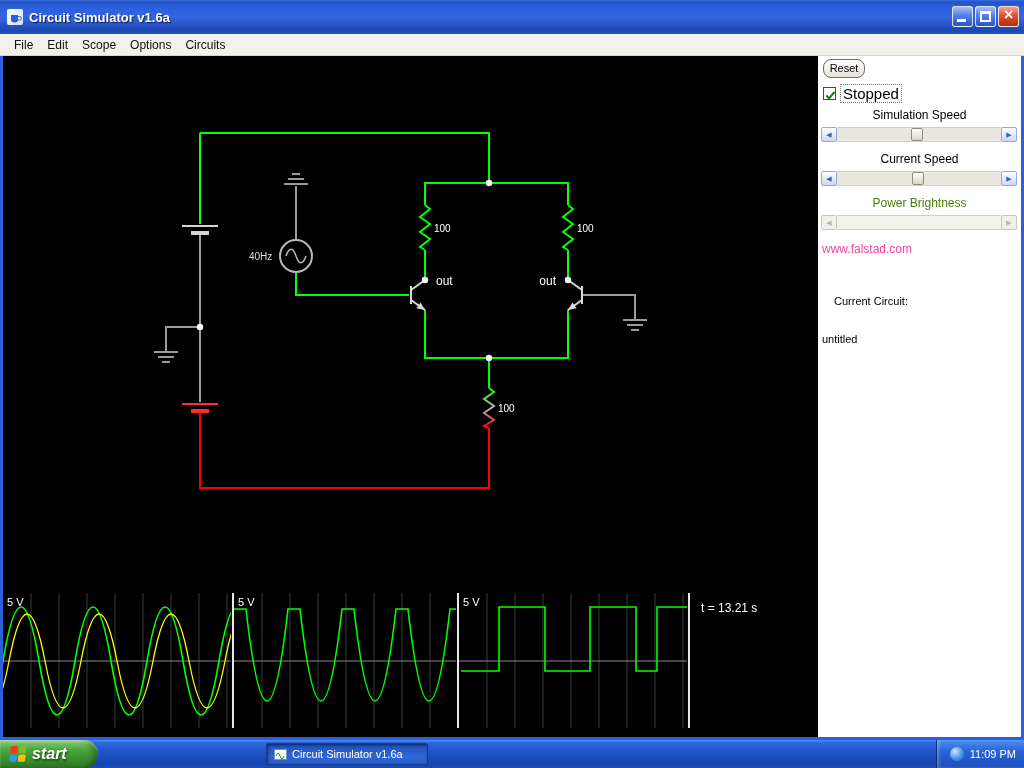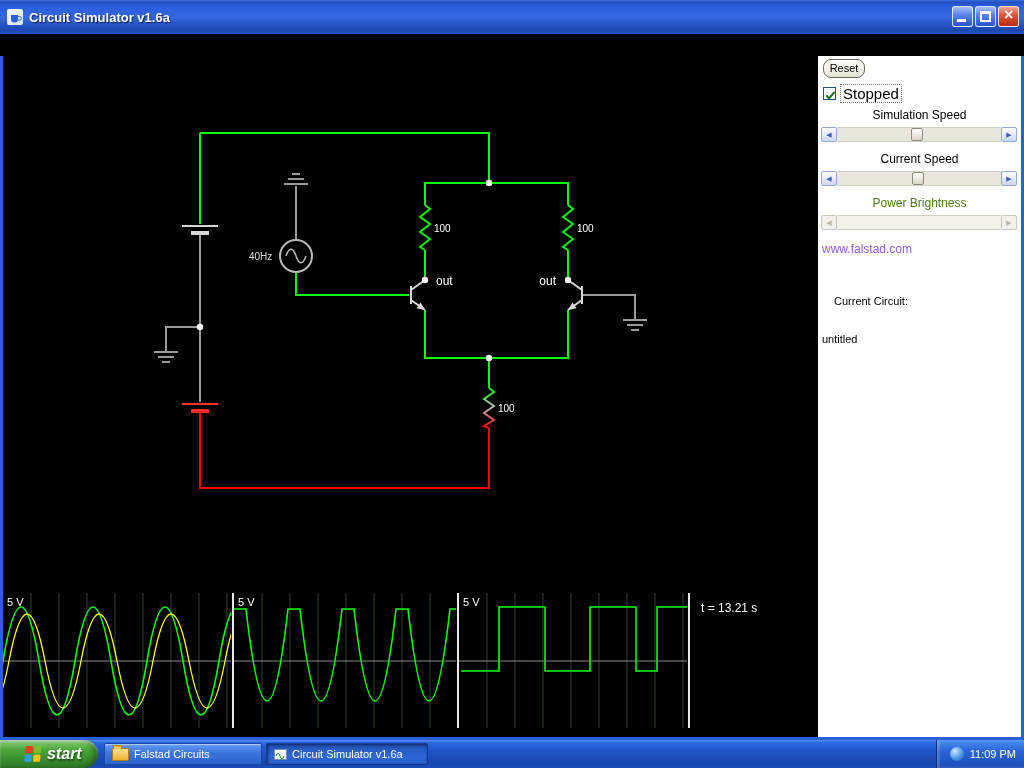--- a/index.html
+++ b/index.html
@@ -49,31 +49,31 @@
   .scrollbar{position:absolute;left:3px;width:196px;height:15px;display:flex;}
   .sb-btn{width:16px;height:15px;background:linear-gradient(180deg,#ffffff,#cdd7f1);border:1px solid #95a7d7;border-radius:2px;
     box-sizing:border-box;display:flex;align-items:center;justify-content:center;font-size:7px;color:#3a5fc0;}
   .sb-left::after{content:"◀";}
   .sb-right::after{content:"▶";}
   .sb-track{flex:1;background:#e9e6dd;border-top:1px solid #d2cfc4;border-bottom:1px solid #d2cfc4;position:relative;box-sizing:border-box;}
   .sb-thumb{position:absolute;top:0;width:12px;height:13px;background:linear-gradient(180deg,#ffffff,#d9d5c9);
     border:1px solid #8f8b7d;border-radius:2px;box-sizing:border-box;}
   .scrollbar.disabled .sb-btn{color:#b9b6aa;background:#f2f0ea;border-color:#cac7bb;}
   .scrollbar.disabled .sb-track{background:#f3f1eb;}
-  .website{position:absolute;left:4px;top:186px;font-size:12px;color:#8b5cf6;}
+  .website{position:absolute;left:4px;top:186px;font-size:12px;color:#ec4899;}
   .cc-label{position:absolute;left:16px;top:239px;font-size:11px;color:#000;}
   .cc-value{position:absolute;left:4px;top:277px;font-size:11px;color:#000;}
 
   
   .taskbar{position:absolute;bottom:0;left:0;width:1024px;height:28px;
     background:linear-gradient(180deg,#5793f5 0%,#2e6ae2 8%,#2258cf 32%,#1745ad 85%,#1b4cba 100%);}
   .start-btn{position:absolute;left:0;top:0;height:28px;width:98px;border-radius:0 14px 14px 0;
     background:linear-gradient(180deg,#8fd380 0%,#4aa63a 35%,#35862a 80%,#2d7a24 100%);
     box-shadow:inset -5px 0 7px -2px rgba(0,0,0,.4), inset 0 2px 2px rgba(255,255,255,.45);
-    display:flex;align-items:center;gap:5px;padding-left:24px;box-sizing:border-box;}
+    display:flex;align-items:center;gap:5px;padding-left:9px;box-sizing:border-box;}
   .start-label{color:#fff;font-size:16px;font-weight:bold;font-style:italic;text-shadow:1px 2px 2px rgba(0,0,0,.5);}
   .start-flag{width:18px;height:18px;flex:none;transform:skewX(-6deg);}
   .task-btn{position:absolute;top:3px;height:22px;border-radius:2px;display:flex;align-items:center;gap:5px;
     padding:0 7px;box-sizing:border-box;color:#fff;font-size:11px;white-space:nowrap;overflow:hidden;}
   .task1{left:104px;width:158px;background:linear-gradient(180deg,#659df2,#3b74dd 45%,#2c63cf);
     border:1px solid #1a46a8;box-shadow:inset 0 1px 1px rgba(255,255,255,.5);}
   .task2{left:266px;width:162px;background:linear-gradient(180deg,#2050b4,#2e66d6 60%,#2a5ecb);
     border:1px solid #143a8e;box-shadow:inset 1px 1px 3px rgba(0,0,25,.55);}
   .folder-icon{width:15px;height:11px;background:linear-gradient(180deg,#ffdf8e,#edb22e);border:1px solid #b07d18;
     border-radius:1px;position:relative;flex:none;}
@@ -100,20 +100,27 @@
       </svg>
     </div>
     <span class="title-text">Circuit Simulator v1.6a</span>
     <div class="win-buttons">
       <div class="wbtn min"></div>
       <div class="wbtn max"></div>
       <div class="wbtn close"></div>
     </div>
   </div>
 
+  <div class="menubar">
+    <span class="menu-item">File</span>
+    <span class="menu-item">Edit</span>
+    <span class="menu-item">Scope</span>
+    <span class="menu-item">Options</span>
+    <span class="menu-item">Circuits</span>
+  </div>
 
   <div class="window-body">
 
     <div class="canvas">
 
       <svg class="circuit-svg" width="815" height="537" viewBox="0 0 815 537">
         <defs>
           <linearGradient id="rgrad" x1="0" y1="332" x2="0" y2="372" gradientUnits="userSpaceOnUse">
             <stop offset="0" stop-color="#00ff00"></stop>
             <stop offset="0.5" stop-color="#b8b8b8"></stop>
@@ -323,24 +330,20 @@
     <div class="start-btn">
       <svg class="start-flag" viewBox="0 0 18 18">
         <rect x="1" y="1" width="7.2" height="7.2" rx="1.5" fill="#f03c1e"></rect>
         <rect x="9.6" y="1" width="7.2" height="7.2" rx="1.5" fill="#7ebc2a"></rect>
         <rect x="1" y="9.6" width="7.2" height="7.2" rx="1.5" fill="#28a0e8"></rect>
         <rect x="9.6" y="9.6" width="7.2" height="7.2" rx="1.5" fill="#f8c012"></rect>
       </svg>
       <span class="start-label">start</span>
     </div>
 
-    <div class="task-btn task1">
-      <div class="folder-icon"></div>
-      <span>Falstad Circuits</span>
-    </div>
 
     <div class="task-btn task2">
       <svg class="sim-icon" viewBox="0 0 13 11">
         <rect x="0.5" y="0.5" width="12" height="10" fill="#ffffff" stroke="#7a8db8"></rect>
         <path d="M2,7 q2,-6 4,0 t4,0" stroke="#009900" fill="none" stroke-width="1"></path>
       </svg>
       <span>Circuit Simulator v1.6a</span>
     </div>
 
     <div class="tray">

